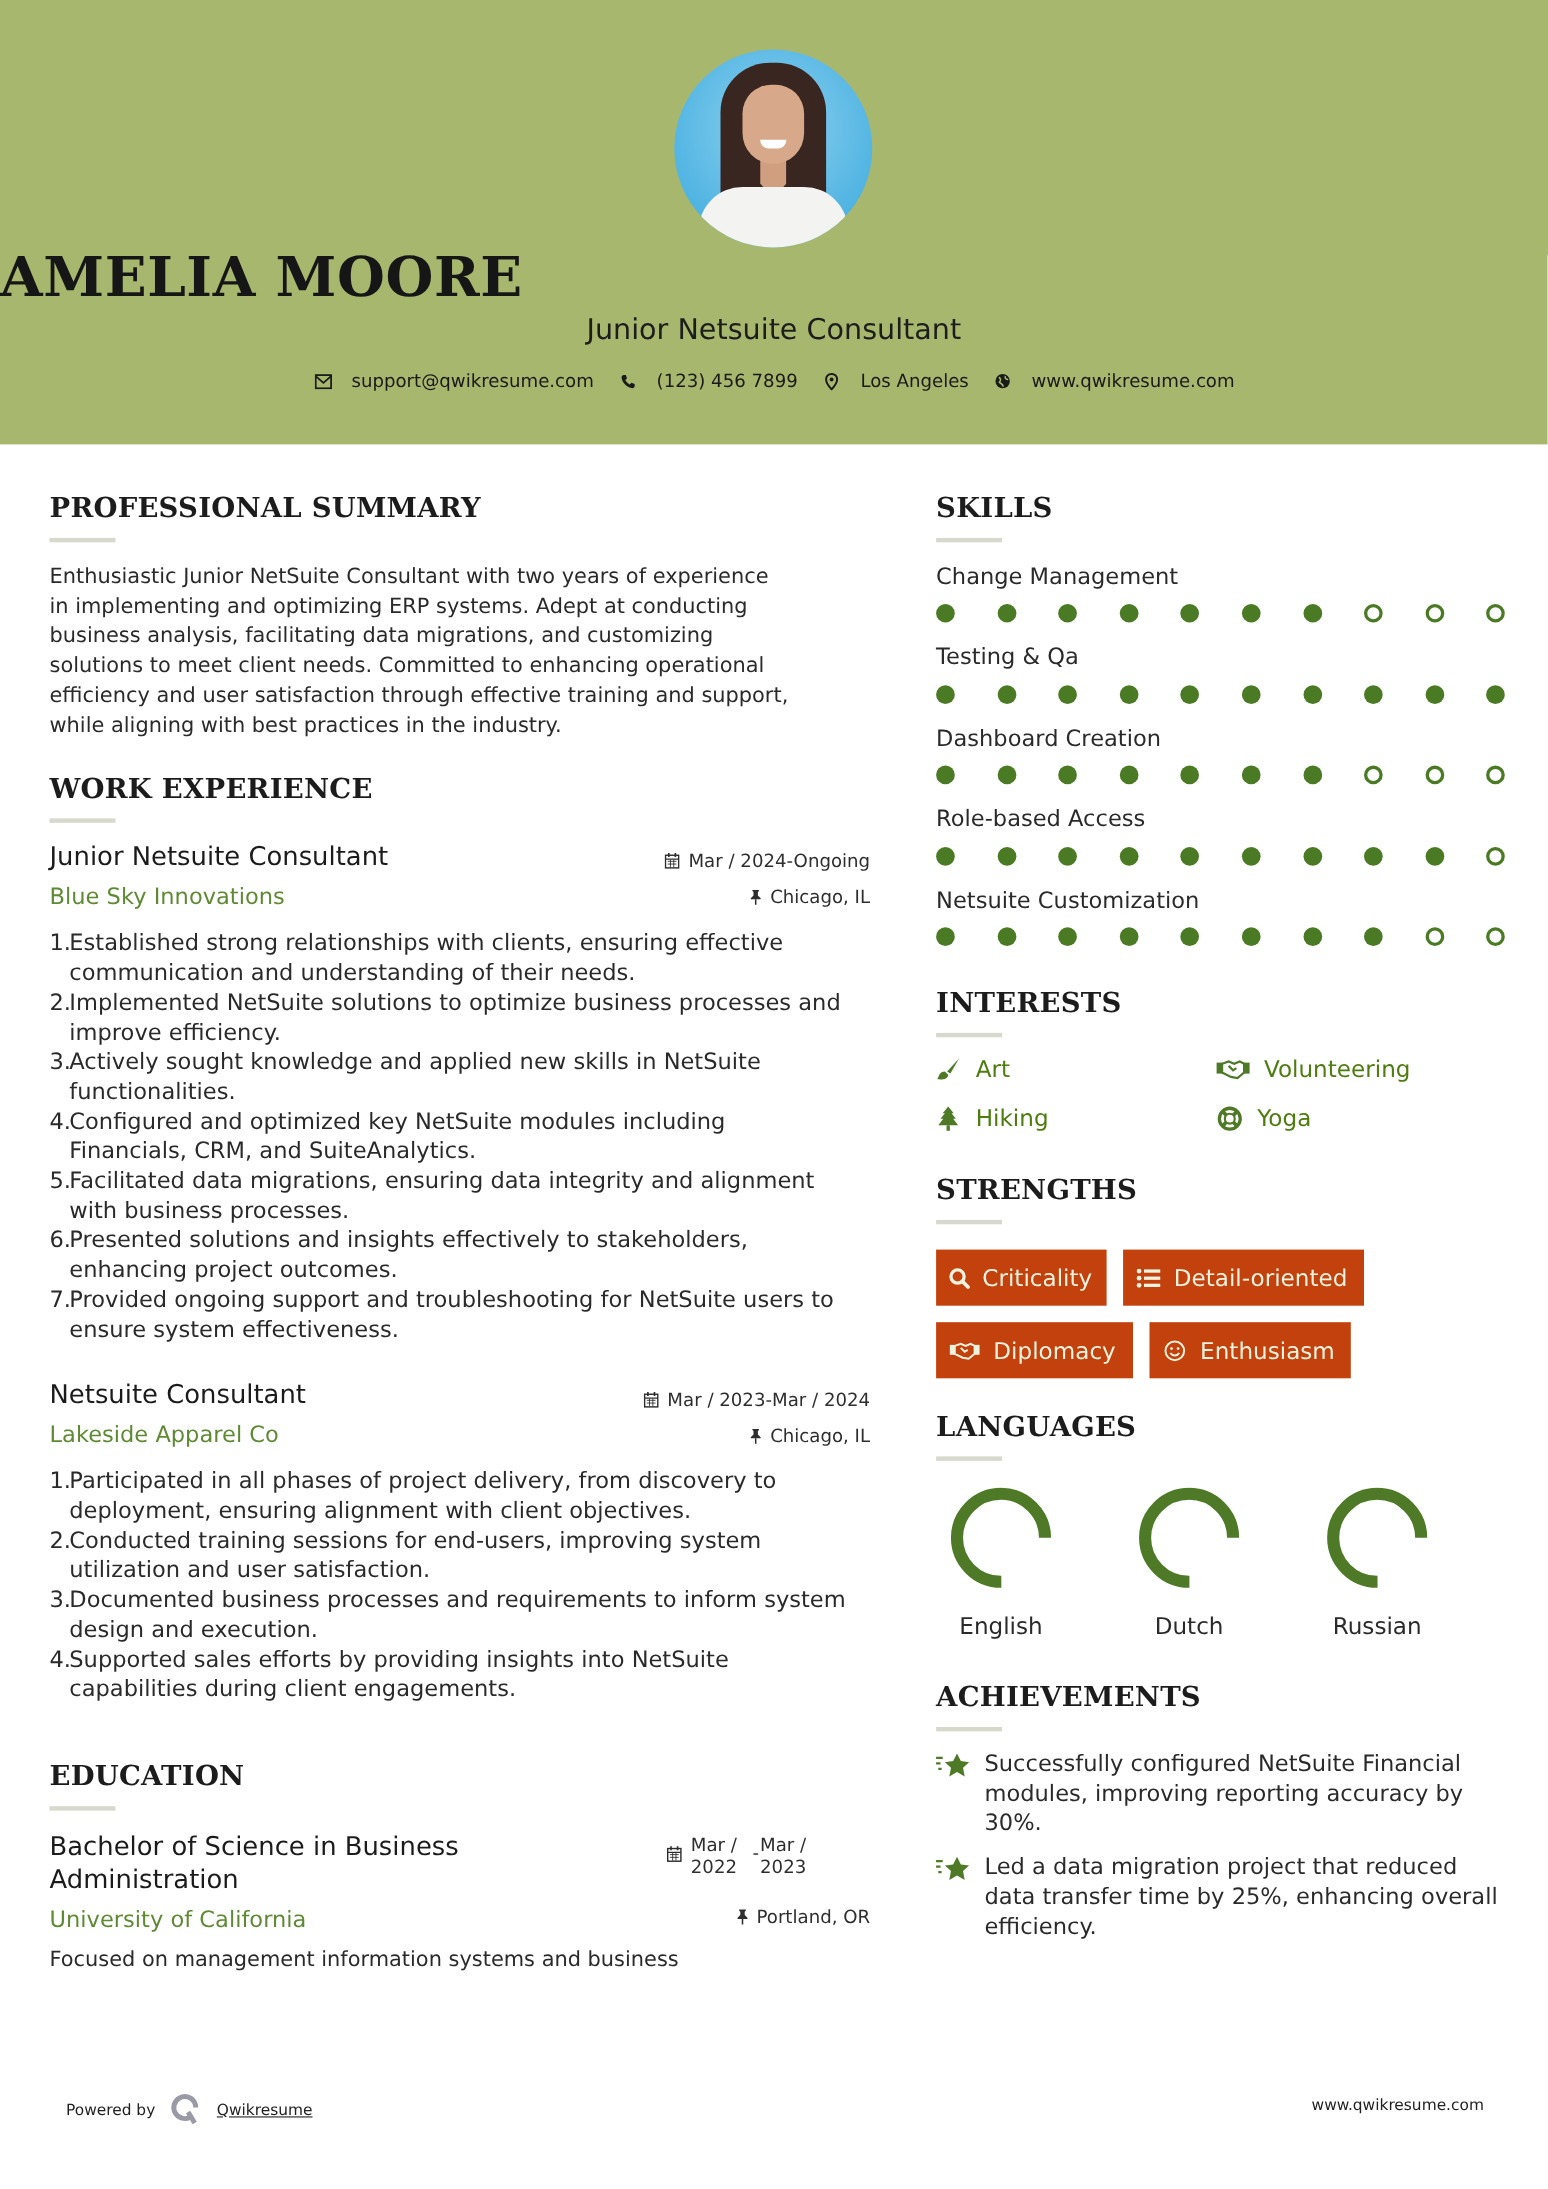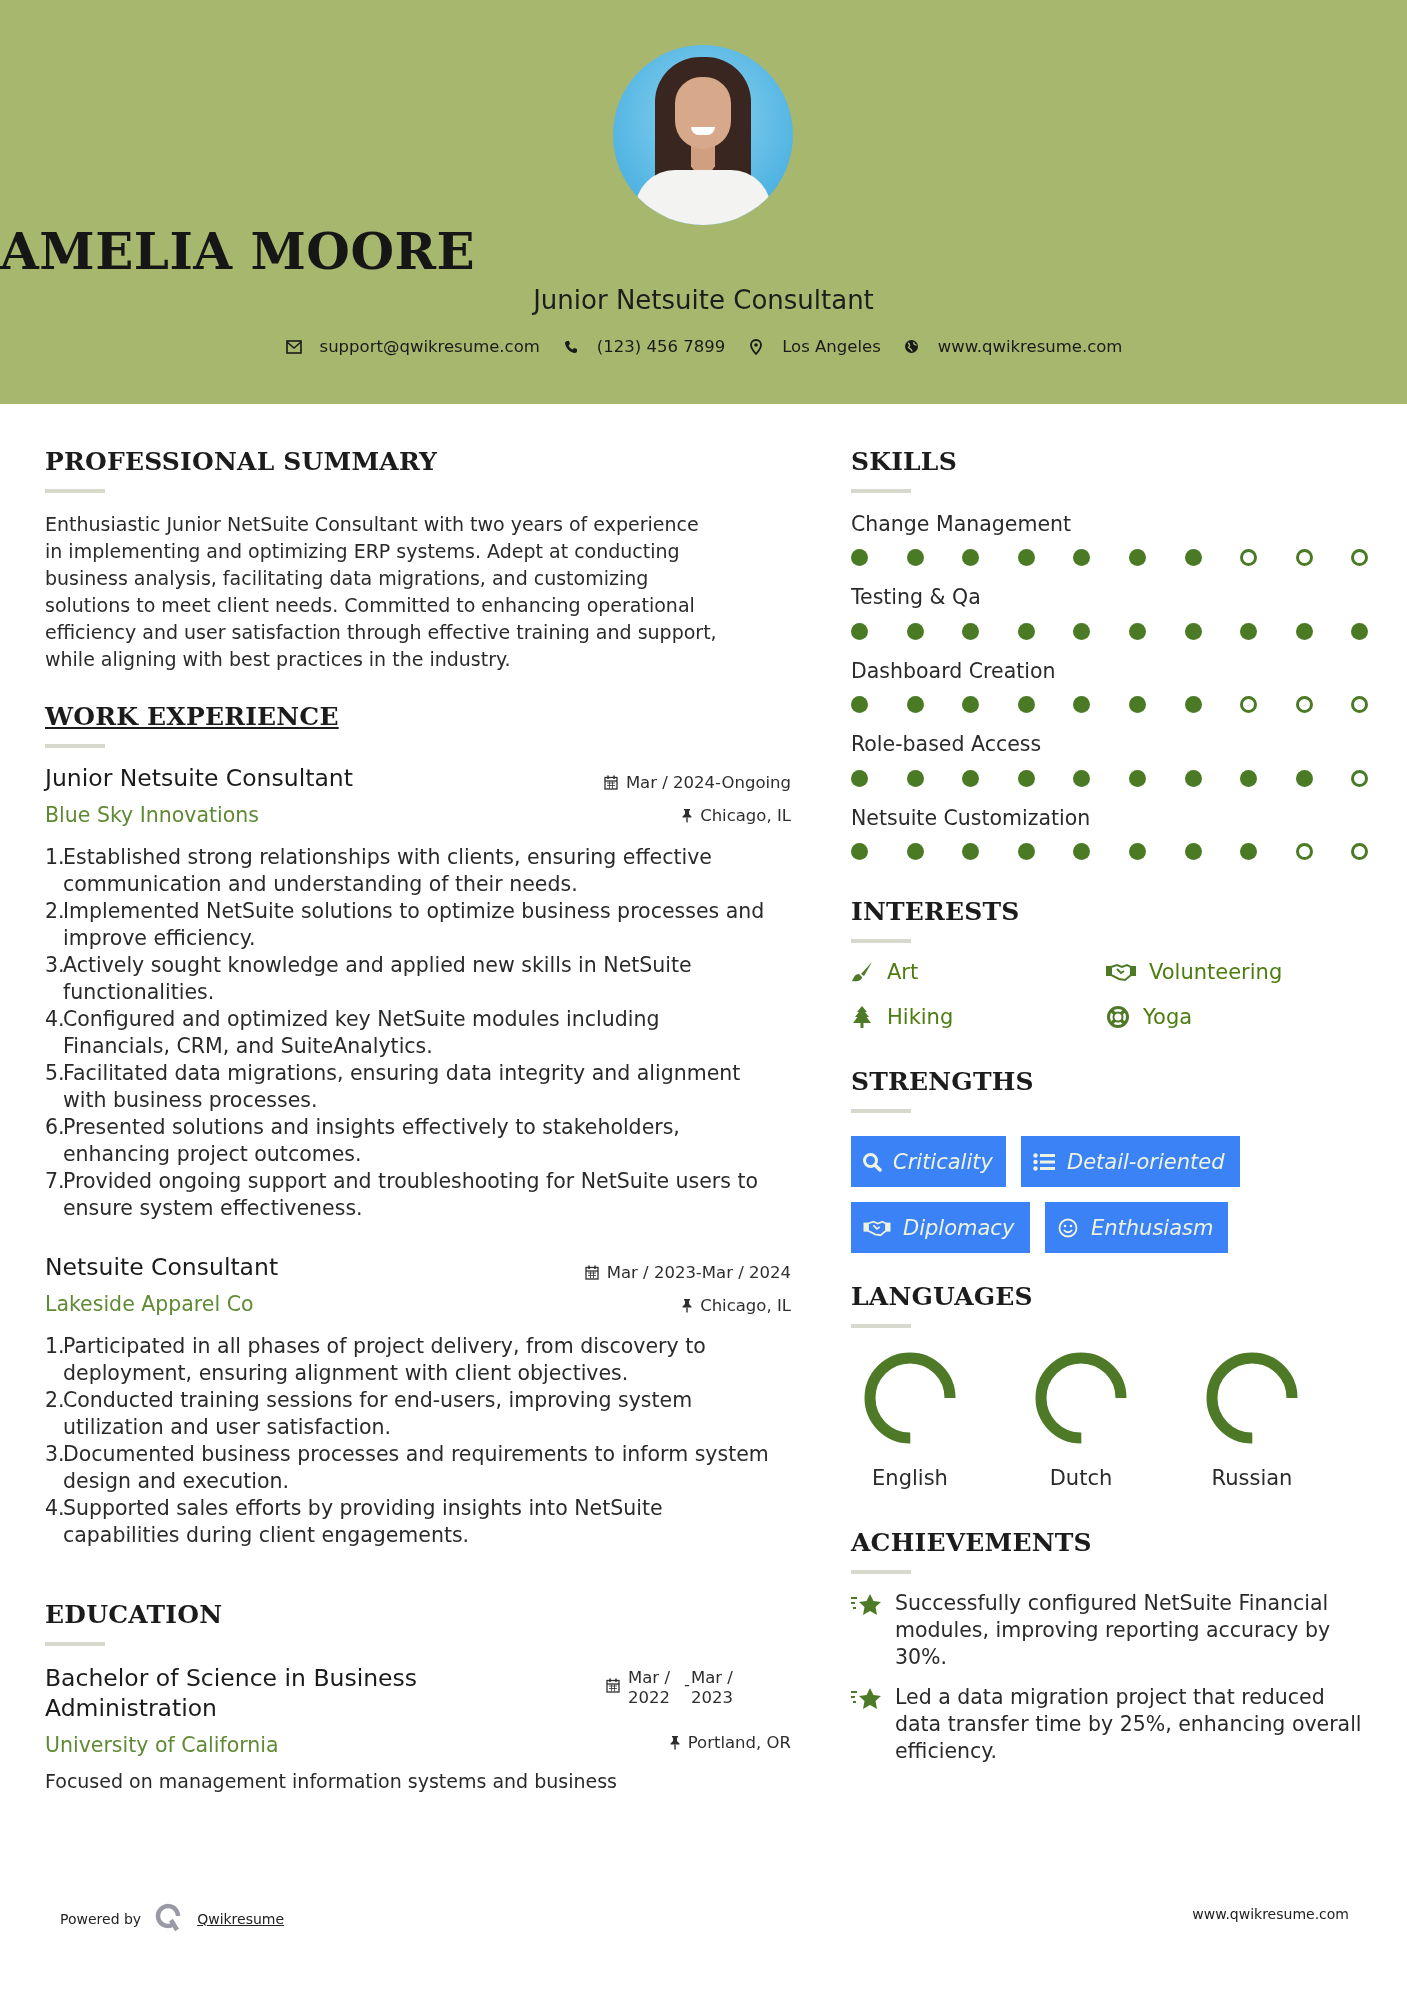--- a/index.html
+++ b/index.html
@@ -36,21 +36,21 @@
 
   .skill-label { position: absolute; font-size: 20.5px; color: #2a2a2a; }
   .dots { position: absolute; display: flex; gap: 0; }
   .dot { width: 17px; height: 17px; border-radius: 50%; margin-right: 38.6px; }
   .dot.on { background: #4b7a25; }
   .dot.off { background: #fff; border: 3px solid #4b7a25; }
 
   .interest { position: absolute; display: flex; align-items: center; font-size: 21px; color: #4d7c0f; }
   .interest .iico { width: 26px; height: 26px; margin-right: 12px; display: inline-flex; align-items: center; justify-content: center; }
 
-  .strength { position: absolute; height: 51px; background: #3b82f6; color: #eef3df; font-size: 21px; display: flex; align-items: center; padding: 0 14px 0 11px; font-style: italic; }
+  .strength { position: absolute; height: 51px; background: #c2410c; color: #eef3df; font-size: 21px; display: flex; align-items: center; padding: 0 14px 0 11px; }
   .strength .sico { width: 24px; height: 24px; margin-right: 11px; display: inline-flex; align-items: center; justify-content: center; }
 
   .lang { position: absolute; width: 120px; text-align: center; }
   .lang svg { display: block; margin: 0 auto; }
   .lang .lname { margin-top: 22px; font-size: 21px; color: #2a2a2a; }
 
   .ach { position: absolute; display: flex; }
   .ach .aico { width: 35px; height: 30px; margin-right: 10px; flex-shrink: 0; }
   .ach .atext { font-size: 20.5px; line-height: 27px; color: #2a2a2a; }
 
@@ -115,21 +115,21 @@
 <div class="underline" style="left:45px; top:489px;"></div>
 <div class="para" style="left:45px; top:511px; width:760px;">
   <div>Enthusiastic Junior NetSuite Consultant with two years of experience</div>
   <div>in implementing and optimizing ERP systems. Adept at conducting</div>
   <div>business analysis, facilitating data migrations, and customizing</div>
   <div>solutions to meet client needs. Committed to enhancing operational</div>
   <div>efficiency and user satisfaction through effective training and support,</div>
   <div>while aligning with best practices in the industry.</div>
 </div>
 
-<div class="section-title" style="left:45px; top:702px;text-decoration:underline;">WORK EXPERIENCE</div>
+<div class="section-title" style="left:45px; top:702px;">WORK EXPERIENCE</div>
 <div class="underline" style="left:45px; top:744px;"></div>
 
 <div class="job-title" style="left:45px; top:764px;">Junior Netsuite Consultant</div>
 <div class="meta" style="left:540px; top:773px; width:251px;">
   <span class="mico">
     <svg width="14" height="15" viewBox="0 0 14 15">
         <rect x="1" y="2.5" width="12" height="11.5" fill="none" stroke="#2e2e2e" stroke-width="1.3"></rect>
         <line x1="1" y1="6" x2="13" y2="6" stroke="#2e2e2e" stroke-width="1.3"></line>
         <line x1="4" y1="0.5" x2="4" y2="4" stroke="#2e2e2e" stroke-width="1.5"></line>
         <line x1="10" y1="0.5" x2="10" y2="4" stroke="#2e2e2e" stroke-width="1.5"></line>

